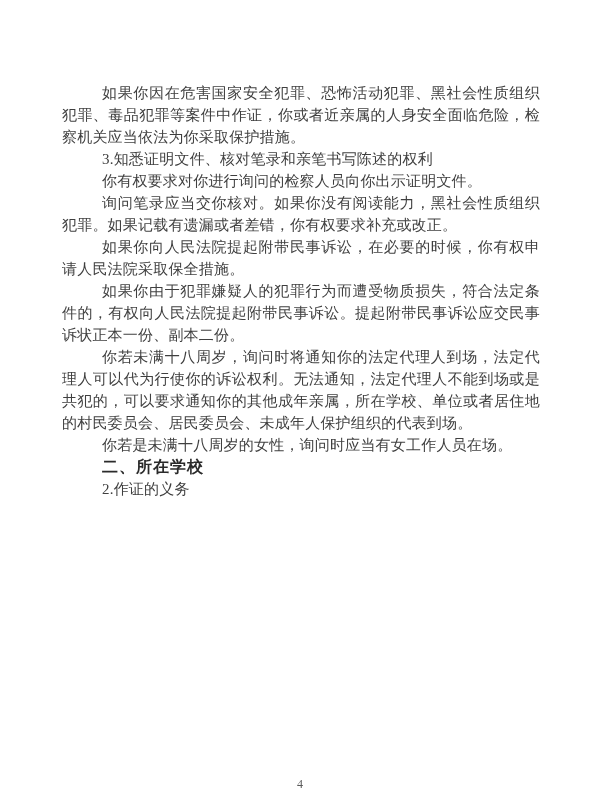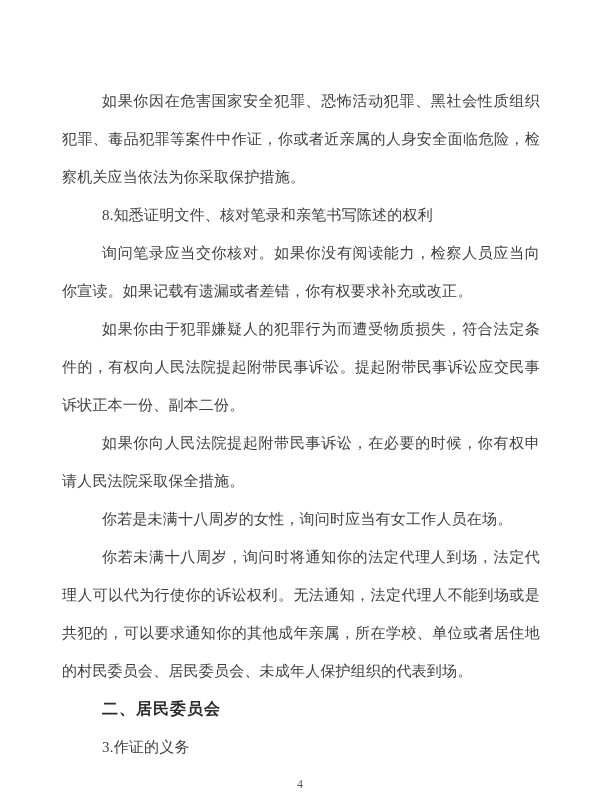--- a/index.html
+++ b/index.html
@@ -17,21 +17,21 @@
   }
   .content {
     position: absolute;
     left: 62px;
     top: 82px;
     width: 478px;
   }
   .para {
     margin: 0;
     font-size: 15px;
-    line-height: 38px;
+    line-height: 22px;
     text-align: justify;
     text-indent: 40px;
     color: #3f3f3f;
     letter-spacing: 0.2px;
     text-rendering: optimizeLegibility;
   }
   .para.section-heading {
     font-family: "Liberation Sans", "DejaVu Sans", sans-serif;
     font-weight: bold;
     font-size: 16px;
@@ -48,23 +48,24 @@
     color: #5a5a5a;
     font-family: "Liberation Serif", "DejaVu Serif", serif;
   }
 </style>
 </head>
 <body>
 
 <div class="page">
   <div class="content">
       <p class="para">如果你因在危害国家安全犯罪、恐怖活动犯罪、黑社会性质组织犯罪、毒品犯罪等案件中作证，你或者近亲属的人身安全面临危险，检察机关应当依法为你采取保护措施。</p>
-      <p class="para">8.知悉证明文件、核对笔录和亲笔书写陈述的权利</p>
-      <p class="para">询问笔录应当交你核对。如果你没有阅读能力，检察人员应当向你宣读。如果记载有遗漏或者差错，你有权要求补充或改正。</p>
+      <p class="para">3.知悉证明文件、核对笔录和亲笔书写陈述的权利</p>
+      <p class="para">你有权要求对你进行询问的检察人员向你出示证明文件。</p>
+      <p class="para">询问笔录应当交你核对。如果你没有阅读能力，黑社会性质组织犯罪。如果记载有遗漏或者差错，你有权要求补充或改正。</p>
+      <p class="para">如果你向人民法院提起附带民事诉讼，在必要的时候，你有权申请人民法院采取保全措施。</p>
       <p class="para">如果你由于犯罪嫌疑人的犯罪行为而遭受物质损失，符合法定条件的，有权向人民法院提起附带民事诉讼。提起附带民事诉讼应交民事诉状正本一份、副本二份。</p>
-      <p class="para">如果你向人民法院提起附带民事诉讼，在必要的时候，你有权申请人民法院采取保全措施。</p>
+      <p class="para">你若未满十八周岁，询问时将通知你的法定代理人到场，法定代理人可以代为行使你的诉讼权利。无法通知，法定代理人不能到场或是共犯的，可以要求通知你的其他成年亲属，所在学校、单位或者居住地的村民委员会、居民委员会、未成年人保护组织的代表到场。</p>
       <p class="para">你若是未满十八周岁的女性，询问时应当有女工作人员在场。</p>
-      <p class="para">你若未满十八周岁，询问时将通知你的法定代理人到场，法定代理人可以代为行使你的诉讼权利。无法通知，法定代理人不能到场或是共犯的，可以要求通知你的其他成年亲属，所在学校、单位或者居住地的村民委员会、居民委员会、未成年人保护组织的代表到场。</p>
-      <p class="para section-heading">二、居民委员会</p>
-      <p class="para">3.作证的义务</p>
+      <p class="para section-heading">二、所在学校</p>
+      <p class="para">2.作证的义务</p>
     </div>
   <div class="footer">4</div>
 </div>
 
 </body></html>

